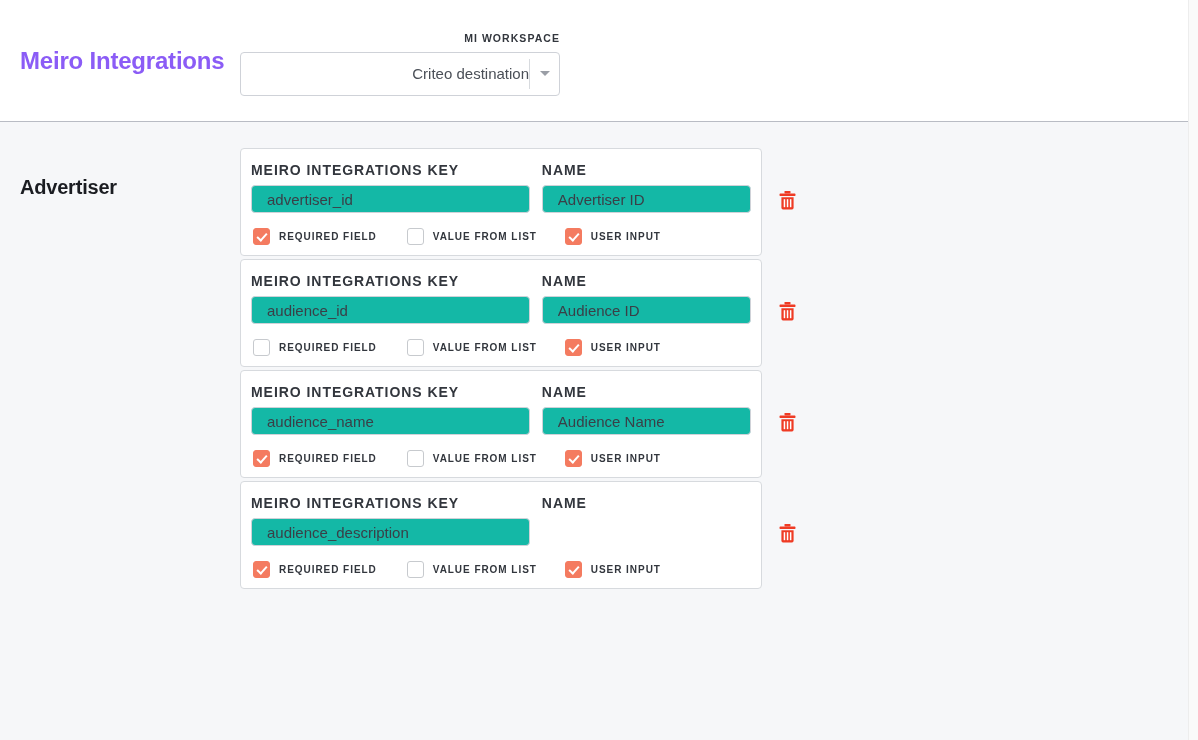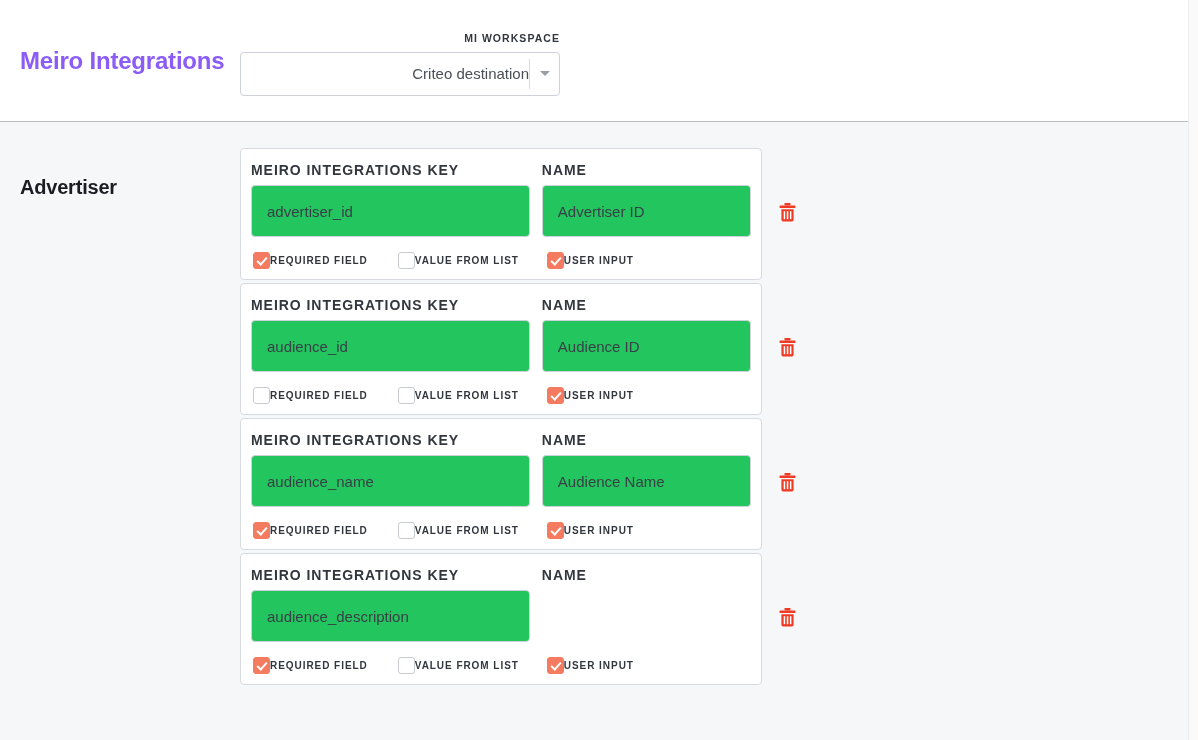--- a/index.html
+++ b/index.html
@@ -124,24 +124,24 @@
   .card-label {
     font-size: 14px;
     font-weight: bold;
     letter-spacing: 0.95px;
     color: #32363d;
     text-transform: uppercase;
     margin-bottom: 7px;
   }
   .text-input {
     width: 100%;
-    height: 52px;
+    height: 28px;
     border: 1px solid #cfd2d8;
     border-radius: 4px;
-    background: #22c55e;
+    background: #14b8a6;
     font-family: "Liberation Sans", sans-serif;
     font-size: 15px;
     color: #3a3f47;
     padding: 0 15px;
     outline: none;
   }
   .checks {
     display: flex;
     align-items: center;
     margin-top: 15px;
@@ -174,20 +174,21 @@
     border: solid #ffffff;
     border-width: 0 2px 2px 0;
     transform: rotate(42deg);
   }
   .check-label {
     font-size: 10px;
     font-weight: bold;
     letter-spacing: 0.95px;
     color: #32363d;
     text-transform: uppercase;
+    margin-left: 9px;
     white-space: nowrap;
   }
   .trash-btn {
     width: 36px;
     height: 36px;
     margin-left: 12px;
     display: flex;
     align-items: center;
     justify-content: center;
     background: none;

